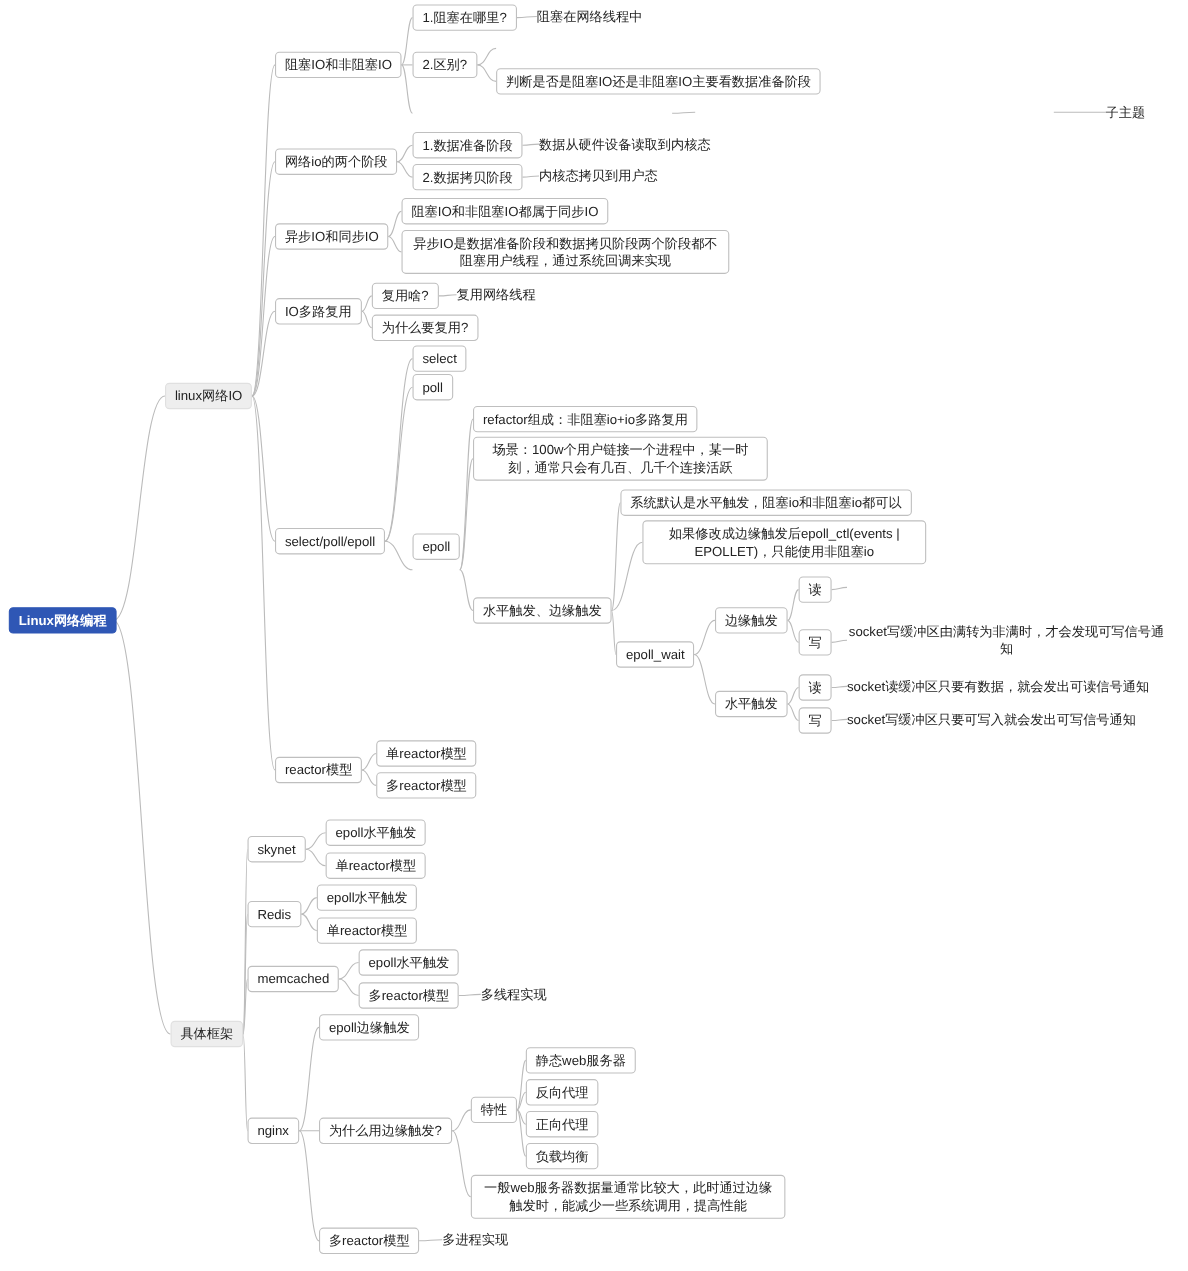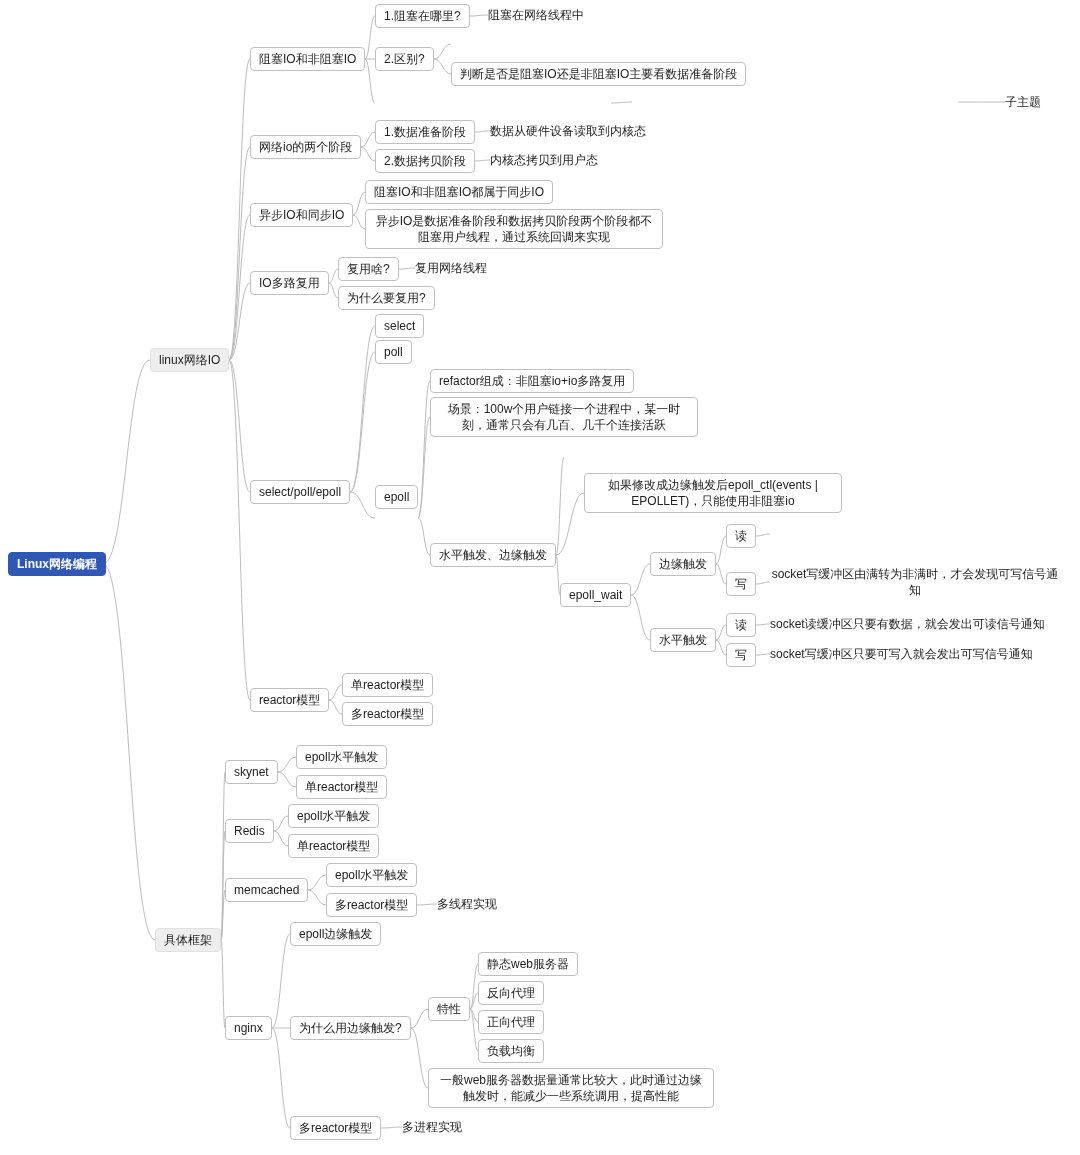--- a/index.html
+++ b/index.html
@@ -111,20 +111,21 @@
 <div class="txt" style="left:415px;top:260px">复用网络线程</div>
 <div class="nd" style="left:338px;top:286px">为什么要复用?</div>
 
 <div class="nd" style="left:250px;top:480px">select/poll/epoll</div>
 <div class="nd" style="left:375px;top:314px">select</div>
 <div class="nd" style="left:375px;top:340px">poll</div>
 <div class="nd" style="left:375px;top:485px">epoll</div>
 <div class="nd" style="left:430px;top:369px">refactor组成：非阻塞io+io多路复用</div>
 <div class="nd wrap" style="left:430px;top:397px;width:250px">场景：100w个用户链接一个进程中，某一时刻，通常只会有几百、几千个连接活跃</div>
 <div class="nd" style="left:430px;top:543px">水平触发、边缘触发</div>
+<div class="nd" style="left:564px;top:445px">系统默认是水平触发，阻塞io和非阻塞io都可以</div>
 <div class="nd wrap" style="left:584px;top:473px;width:240px">如果修改成边缘触发后epoll_ctl(events | EPOLLET)，只能使用非阻塞io</div>
 <div class="nd" style="left:560px;top:583px">epoll_wait</div>
 <div class="nd" style="left:650px;top:552px">边缘触发</div>
 <div class="nd" style="left:650px;top:628px">水平触发</div>
 <div class="nd" style="left:726px;top:524px">读</div>
 <div class="nd" style="left:726px;top:572px">写</div>
 <div class="nd" style="left:726px;top:613px">读</div>
 <div class="nd" style="left:726px;top:643px">写</div>
 <div class="txt wrap" style="left:770px;top:566px;width:290px">socket写缓冲区由满转为非满时，才会发现可写信号通知</div>
 <div class="txt" style="left:770px;top:616px">socket读缓冲区只要有数据，就会发出可读信号通知</div>

